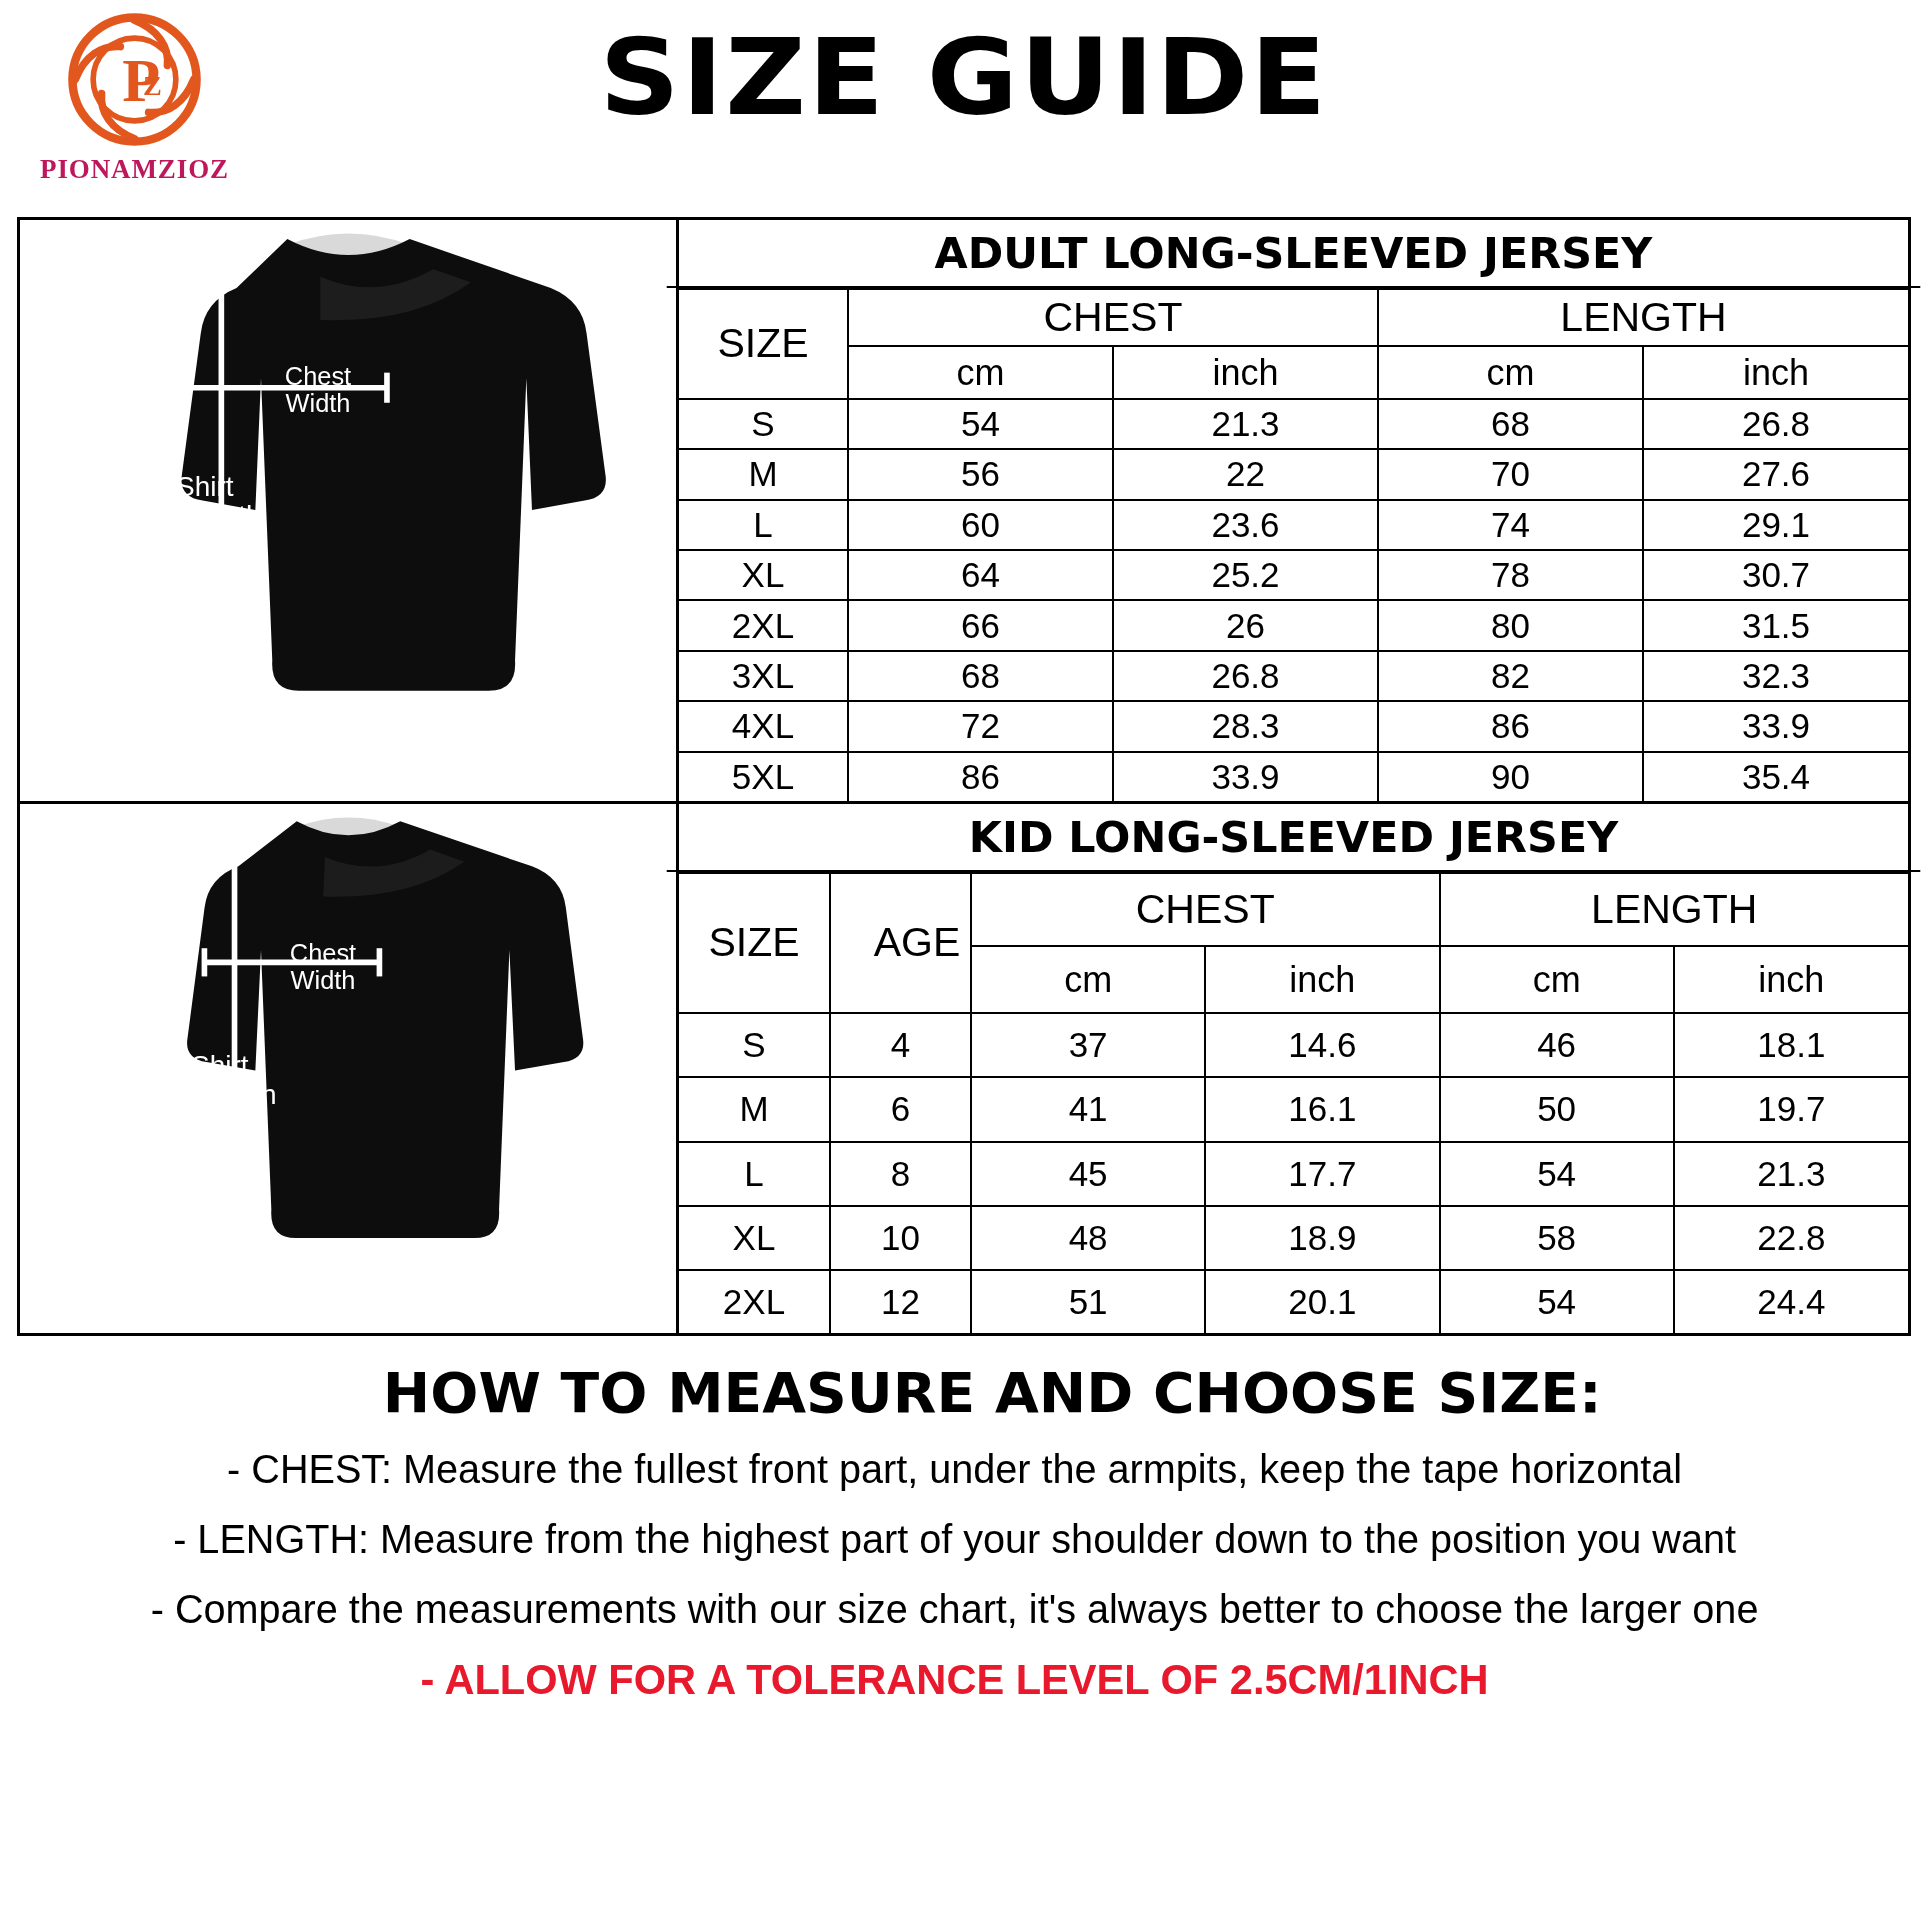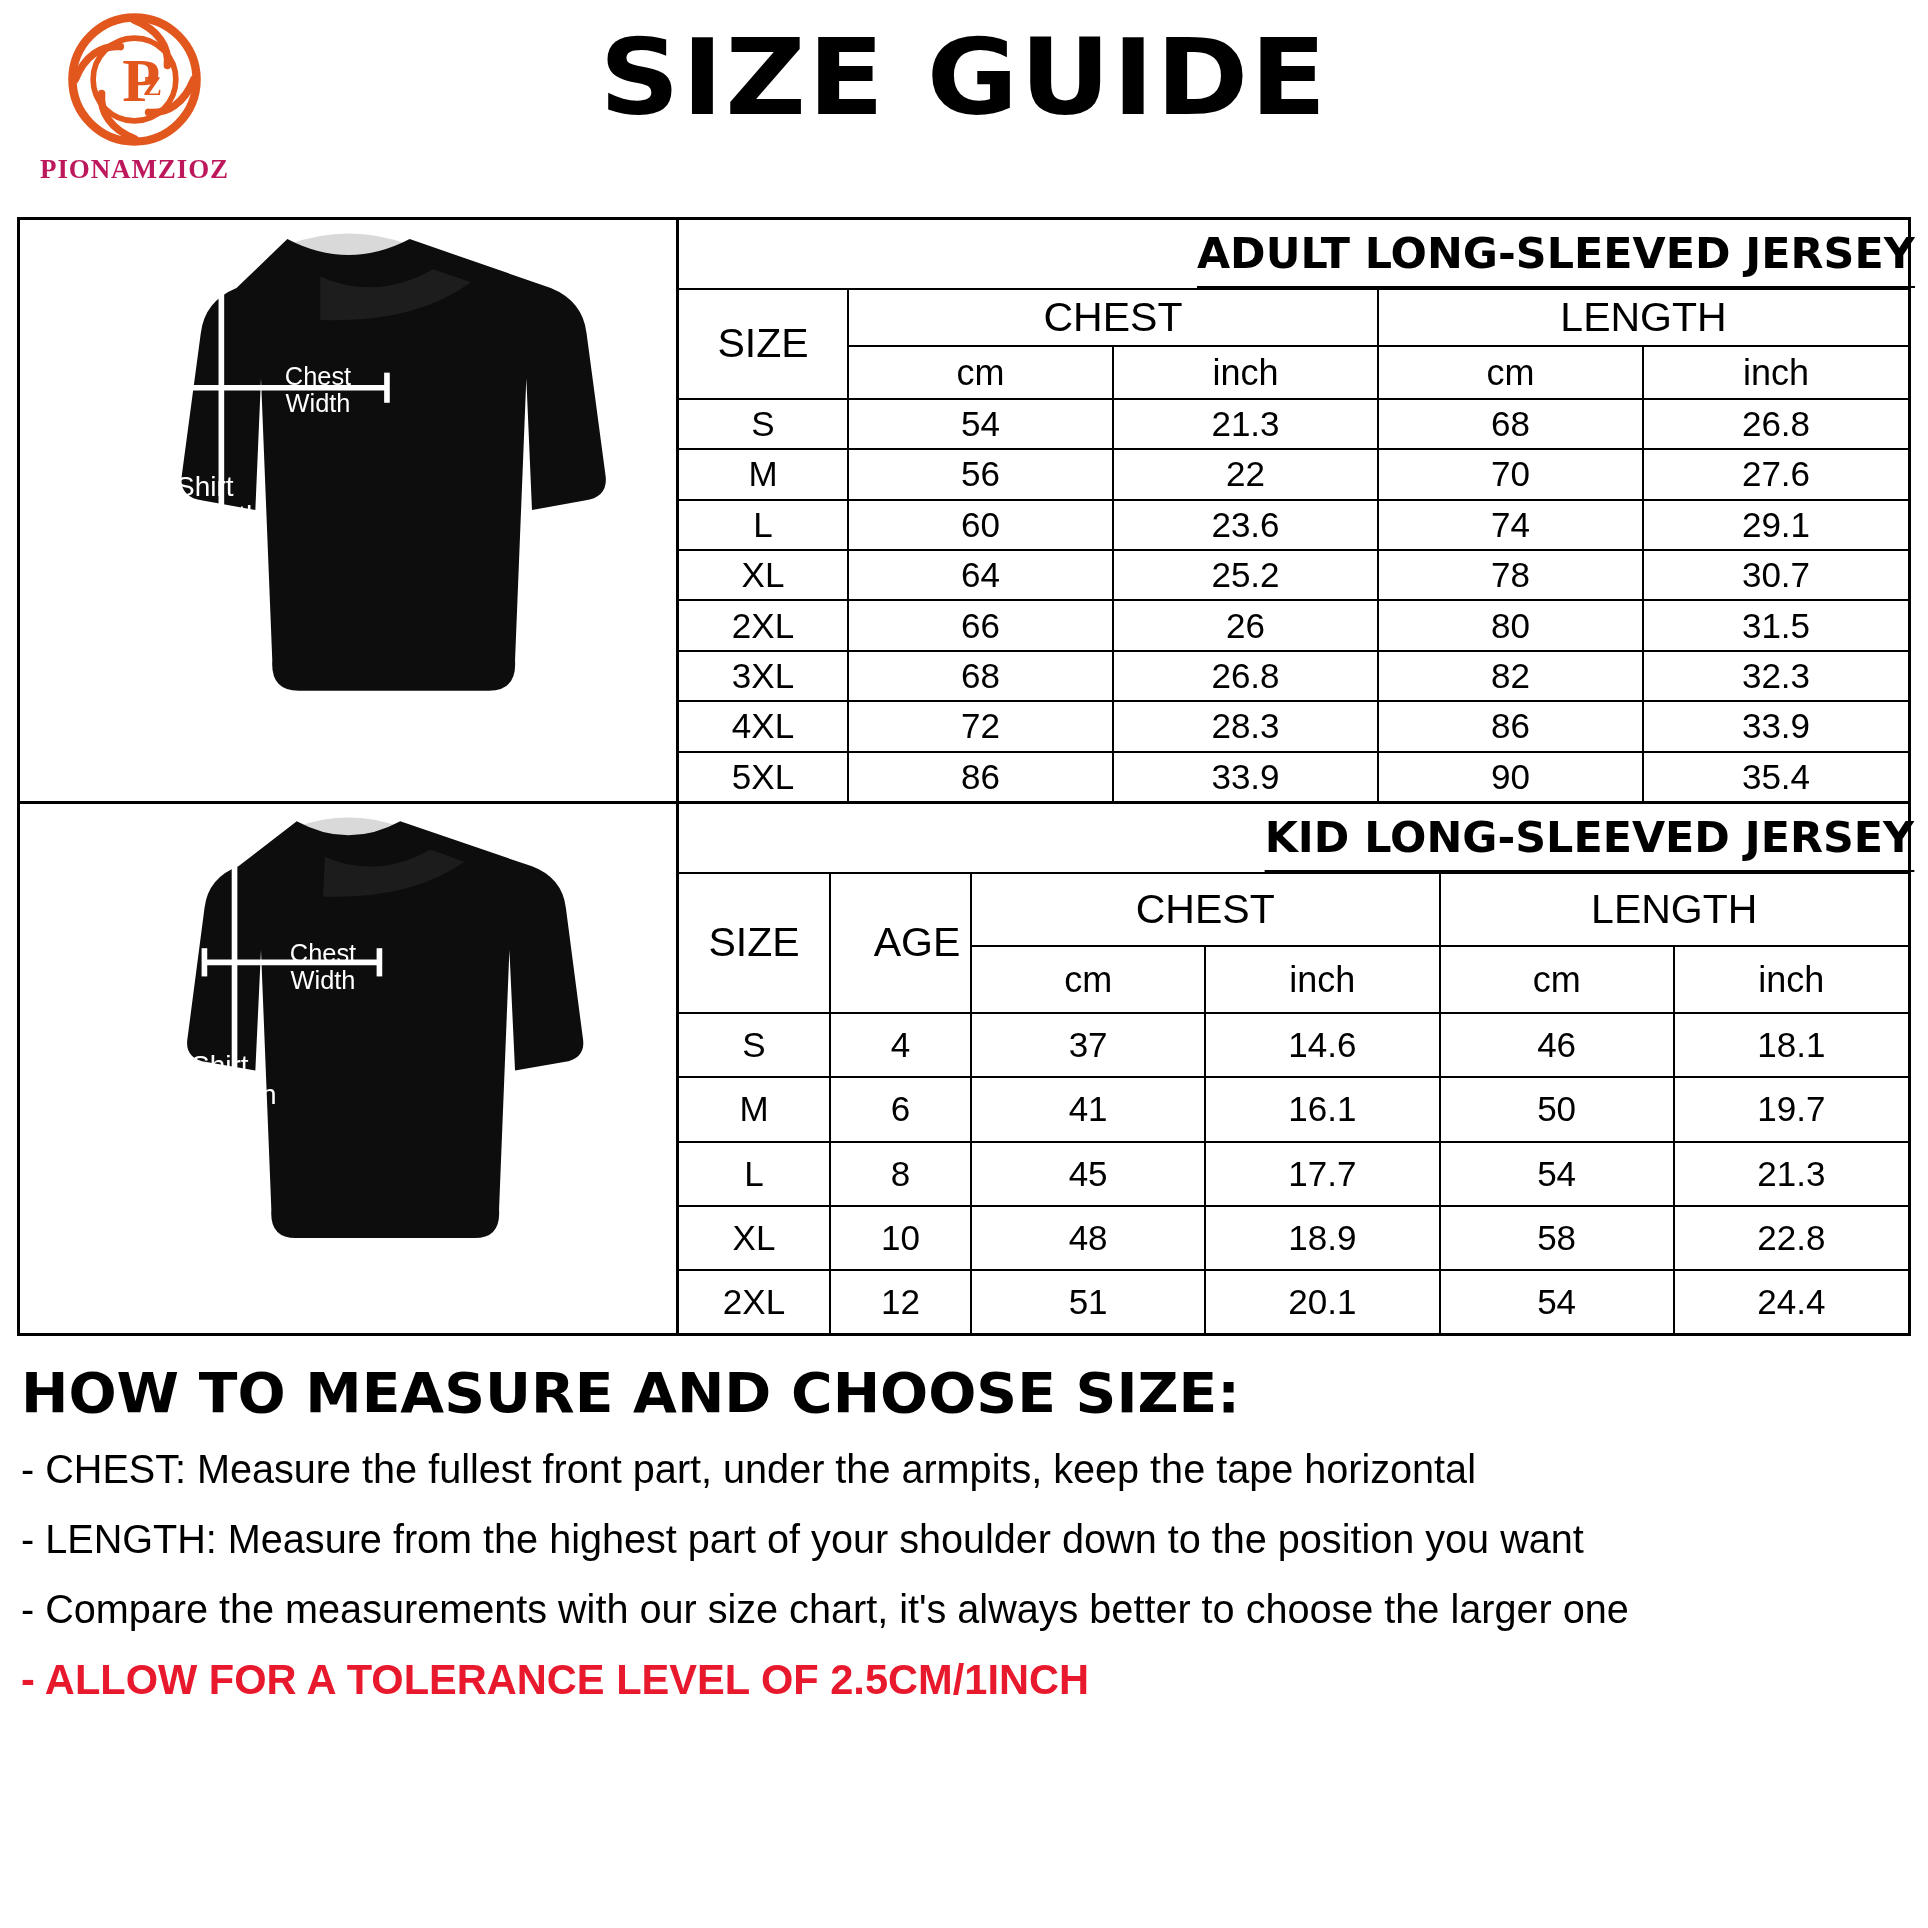--- a/index.html
+++ b/index.html
@@ -69,21 +69,20 @@
     border-right: 3.8px solid #000;
     border-bottom: 3.8px solid #000;
     position: relative;
     background: #fff;
   }
   .cell-tbl {
     flex: 1;
     border-bottom: 3.8px solid #000;
     display: flex;
     flex-direction: column;
-    align-items: flex-end;
   }
   .tbl-title {
     text-align: center;
     font-family: "DejaVu Sans", sans-serif;
     font-weight: bold;
     font-size: 42px;
     letter-spacing: 0px;
     padding: 9.4px 0 7.5px;
     border-bottom: 2.8px solid #000;
     transform: scaleX(1.02);
@@ -129,20 +128,21 @@
     font-size: 25.4px;
     line-height: 1.05;
     text-align: center;
     font-weight: 500;
     pointer-events: none;
   }
 
   
   .howto {
     margin: 24.5px 21px 0 21px;
+    text-align: center;
   }
   .howto h2 {
     font-family: "DejaVu Sans", sans-serif;
     font-weight: bold;
     font-size: 55px;
     margin: 0 0 22.6px 0;
     letter-spacing: 0px;
     transform: scaleX(1.03);
     transform-origin: left center;
   }

